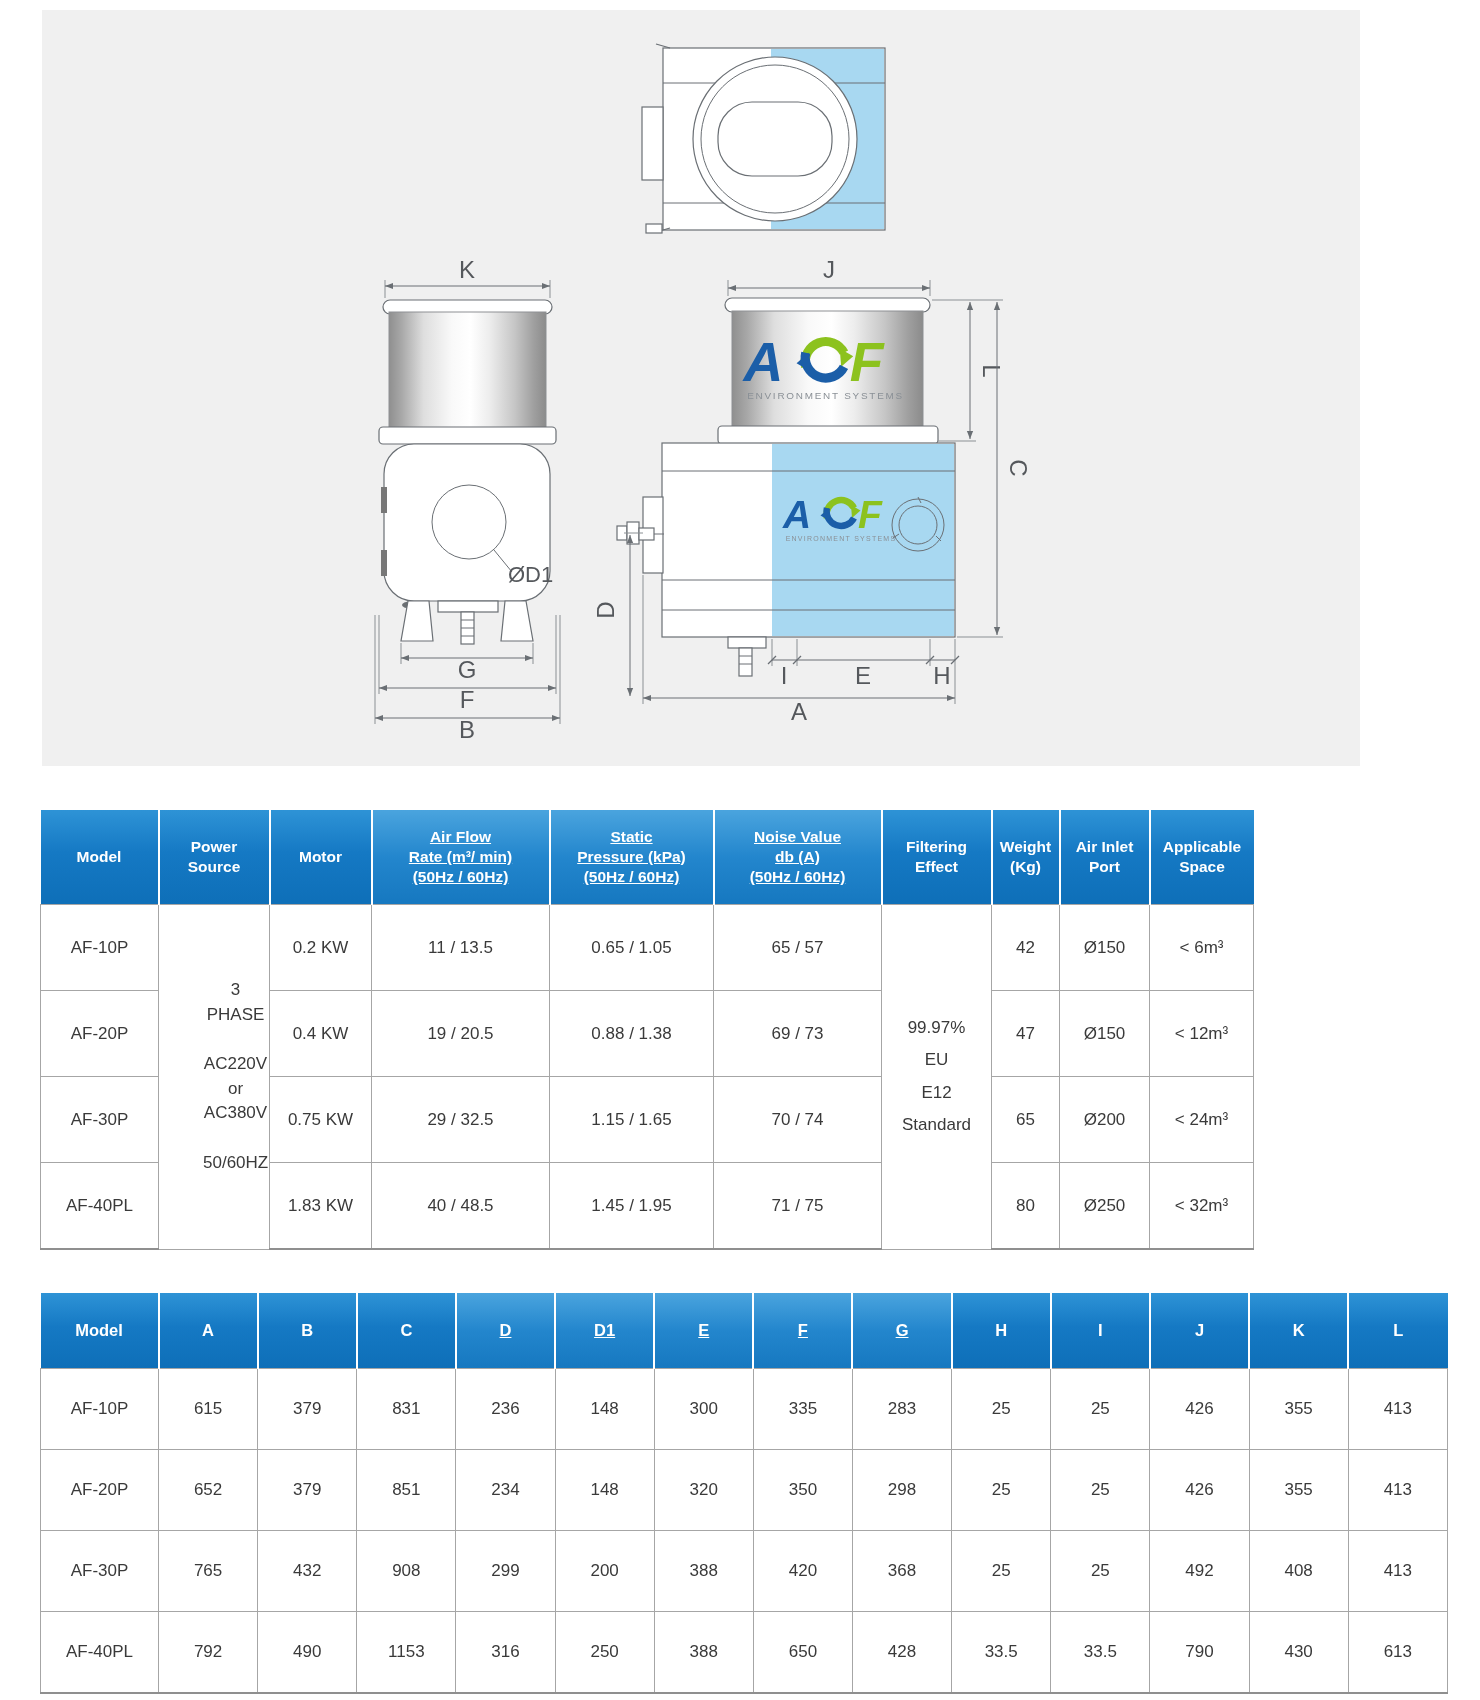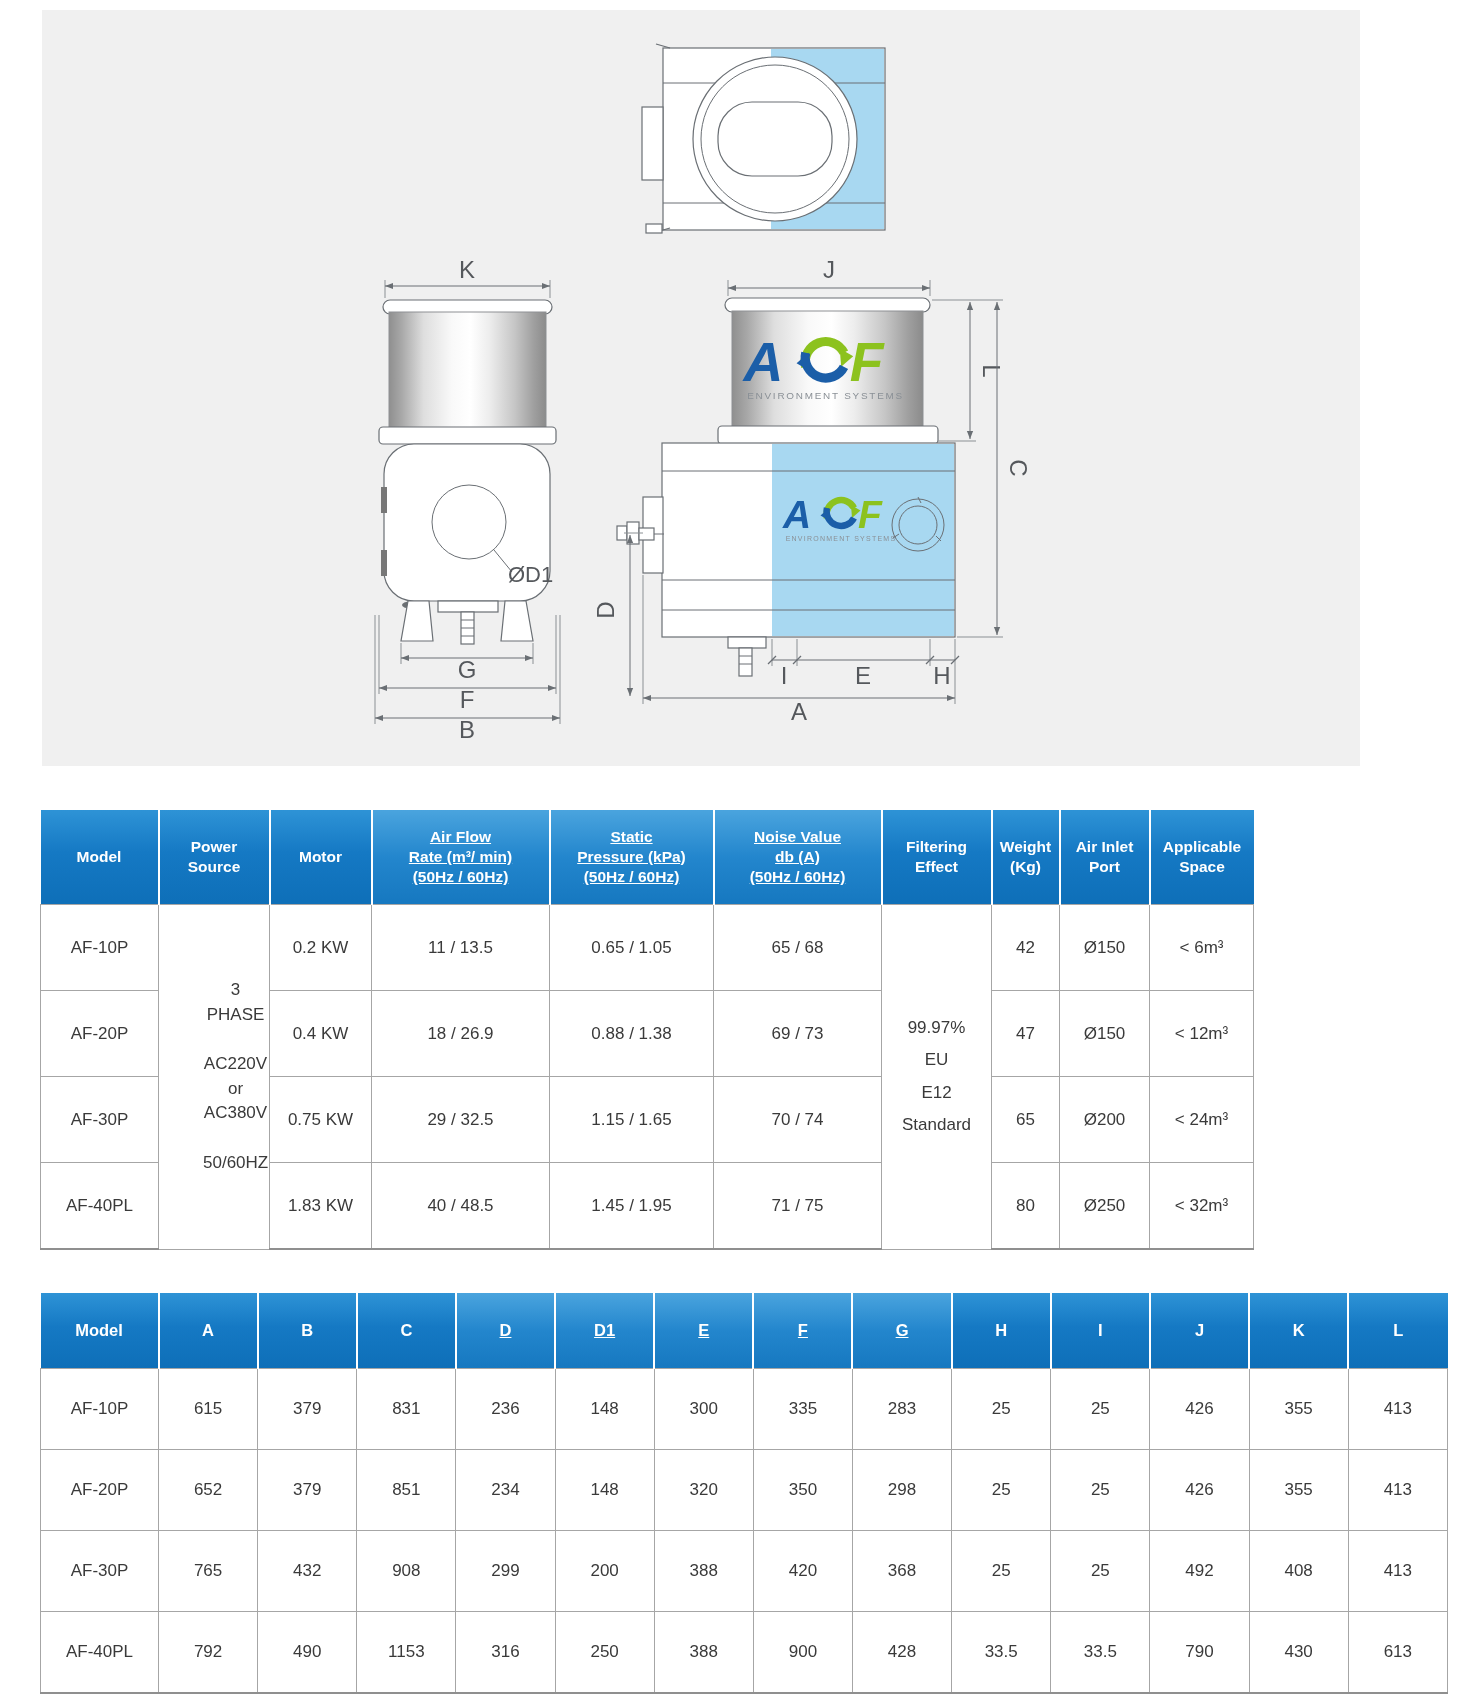--- a/index.html
+++ b/index.html
@@ -237,33 +237,33 @@
       <td class="tall" rowspan="4">3 PHASE
 
 AC220V
 or
 AC380V
 
 50/60HZ</td>
       <td>0.2 KW</td>
       <td>11 / 13.5</td>
       <td>0.65 / 1.05</td>
-      <td>65 / 68</td>
+      <td>65 / 57</td>
       <td class="fe" rowspan="4">99.97%
 EU
 E12
 Standard</td>
       <td>42</td>
       <td>Ø150</td>
       <td>&lt; 6m³</td>
     </tr>
     <tr>
       <td>AF-20P</td>
       <td>0.4 KW</td>
-      <td>18 / 26.9</td>
+      <td>19 / 20.5</td>
       <td>0.88 / 1.38</td>
       <td>69 / 73</td>
       <td>47</td>
       <td>Ø150</td>
       <td>&lt; 12m³</td>
     </tr>
     <tr>
       <td>AF-30P</td>
       <td>0.75 KW</td>
       <td>29 / 32.5</td>
@@ -369,21 +369,21 @@
       <td>413</td>
     </tr>
     <tr>
       <td>AF-40PL</td>
       <td>792</td>
       <td>490</td>
       <td>1153</td>
       <td>316</td>
       <td>250</td>
       <td>388</td>
-      <td>900</td>
+      <td>650</td>
       <td>428</td>
       <td>33.5</td>
       <td>33.5</td>
       <td>790</td>
       <td>430</td>
       <td>613</td>
     </tr>
   </tbody>
     </table>
 

